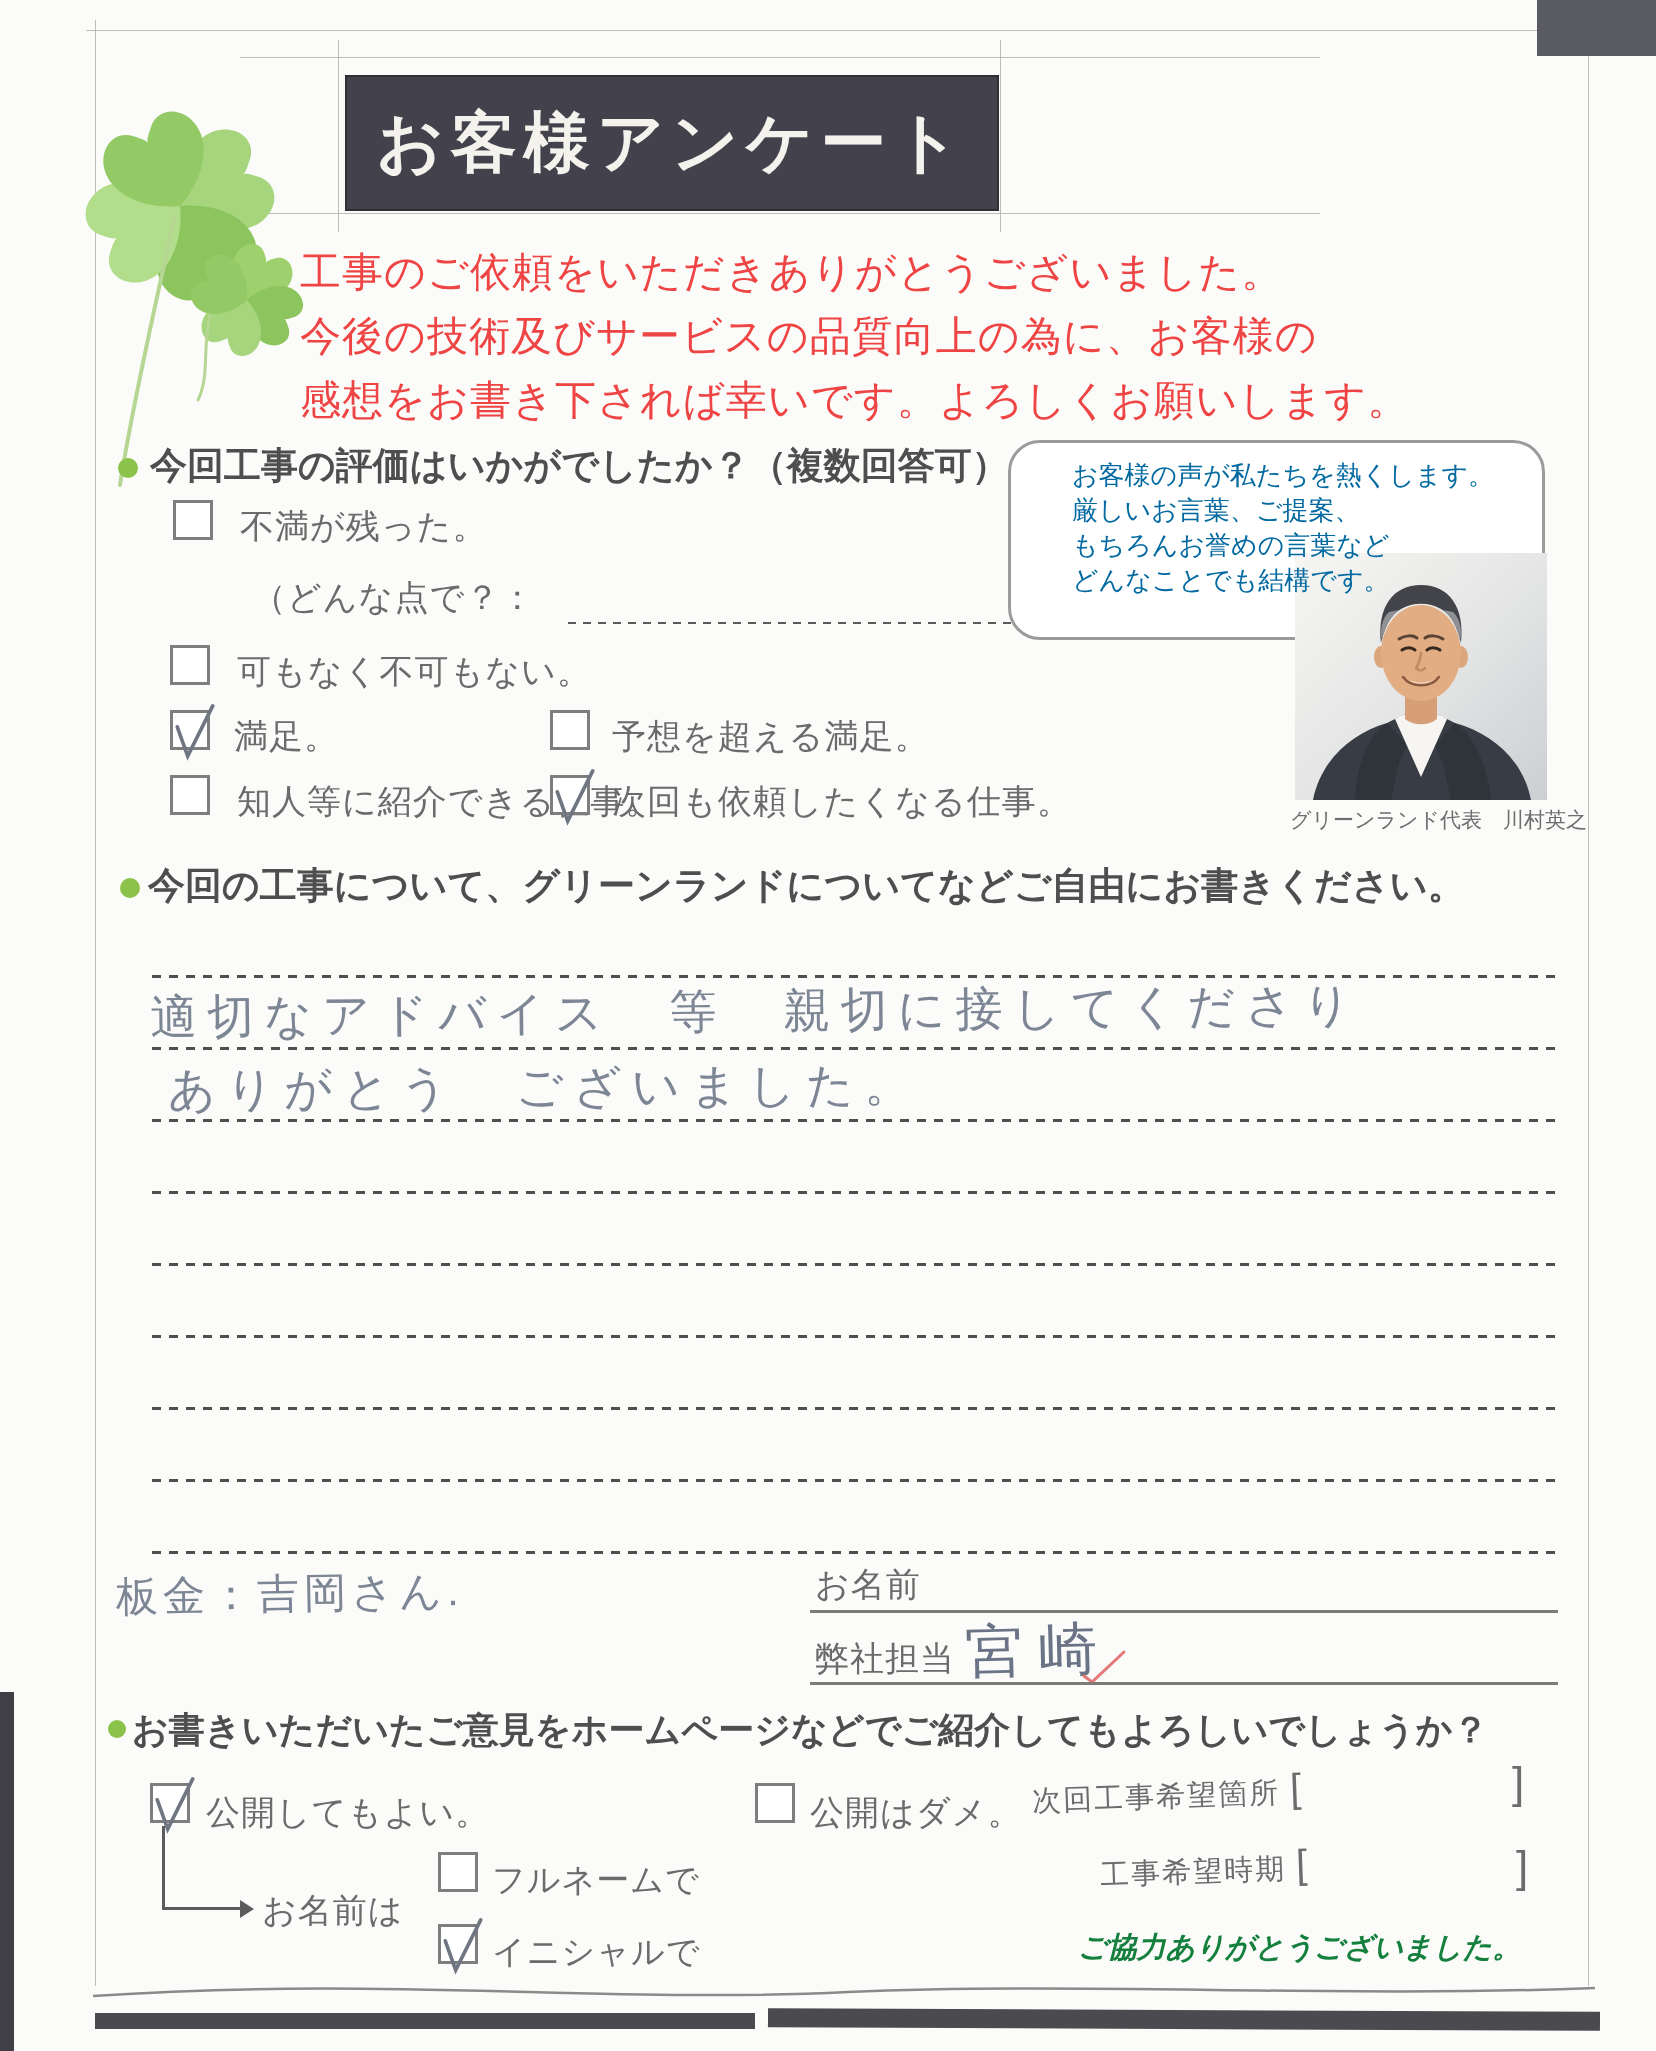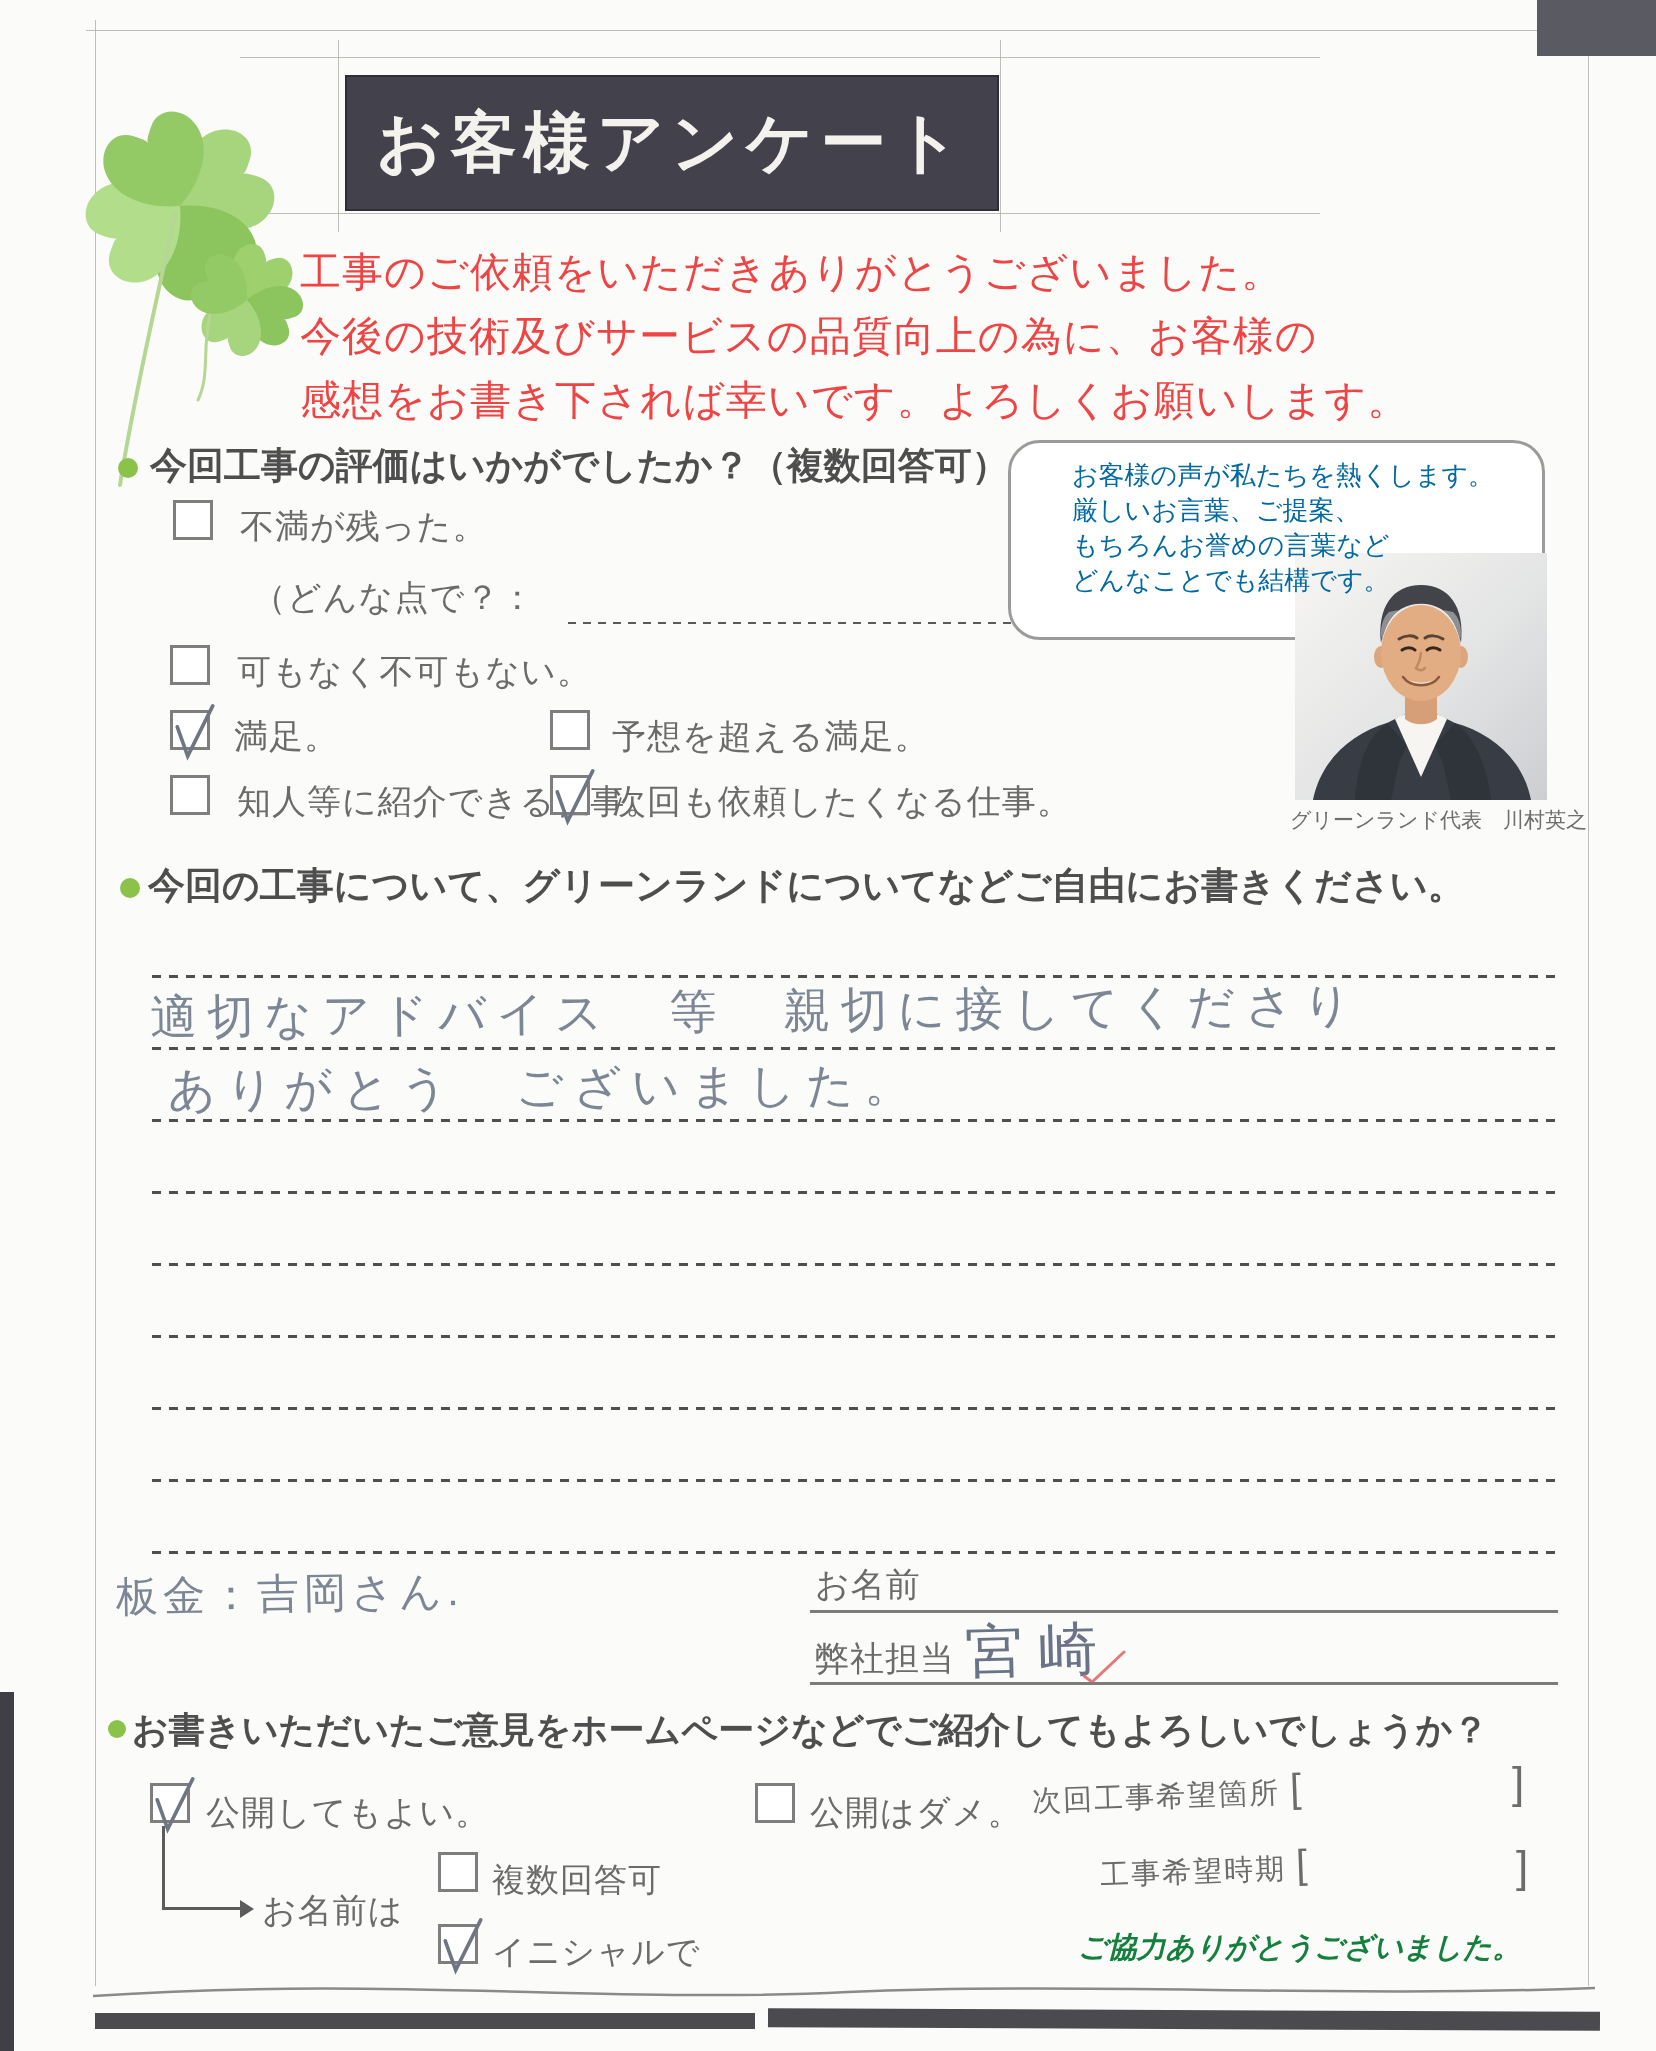--- a/index.html
+++ b/index.html
@@ -220,21 +220,21 @@
 <div class="bracket" style="left:1516px;top:1842px;">]</div>
 
 <div class="abs" style="left:162px;top:1826px;width:3px;height:84px;background:#5c5c5c;"></div>
 <div class="abs" style="left:162px;top:1907px;width:80px;height:3px;background:#5c5c5c;"></div>
 <div class="abs" style="left:240px;top:1900px;width:0;height:0;border-left:14px solid #5c5c5c;border-top:9px solid transparent;border-bottom:9px solid transparent;"></div>
 <div class="cb-label" style="left:262px;top:1888px;">お名前は</div>
 
 <span class="cb" style="left:438px;top:1852px;">
   
 </span>
-<div class="cb-label" style="left:492px;top:1858px;font-size:33px;">複数回答可</div>
+<div class="cb-label" style="left:492px;top:1858px;font-size:33px;">フルネームで</div>
 
 <span class="cb checked" style="left:438px;top:1924px;">
   <svg viewBox="0 0 46 62">
       <polyline points="6,26 16,54 40,6" stroke="#6f7682" stroke-width="3.5" fill="none" stroke-linecap="round"></polyline>
     </svg>
 </span>
 <div class="cb-label" style="left:492px;top:1930px;font-size:33px;">イニシャルで</div>
 
 <div class="footer-thanks" style="left:1078px;top:1928px;">ご協力ありがとうございました。</div>
 

